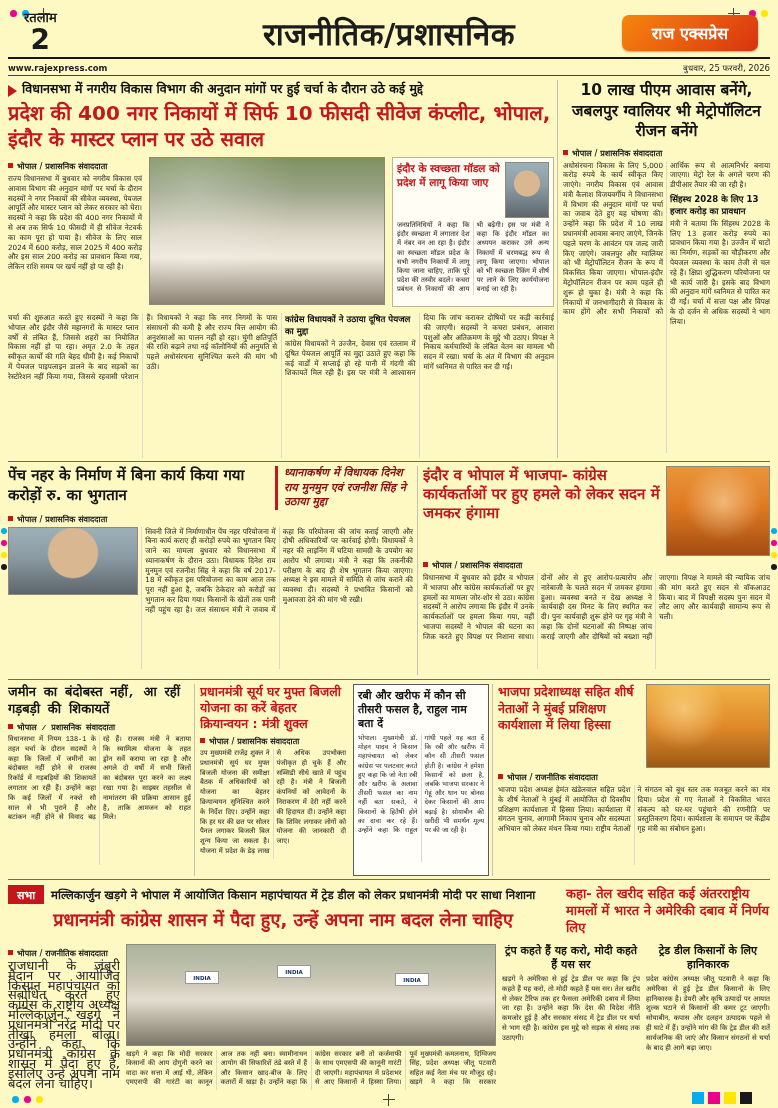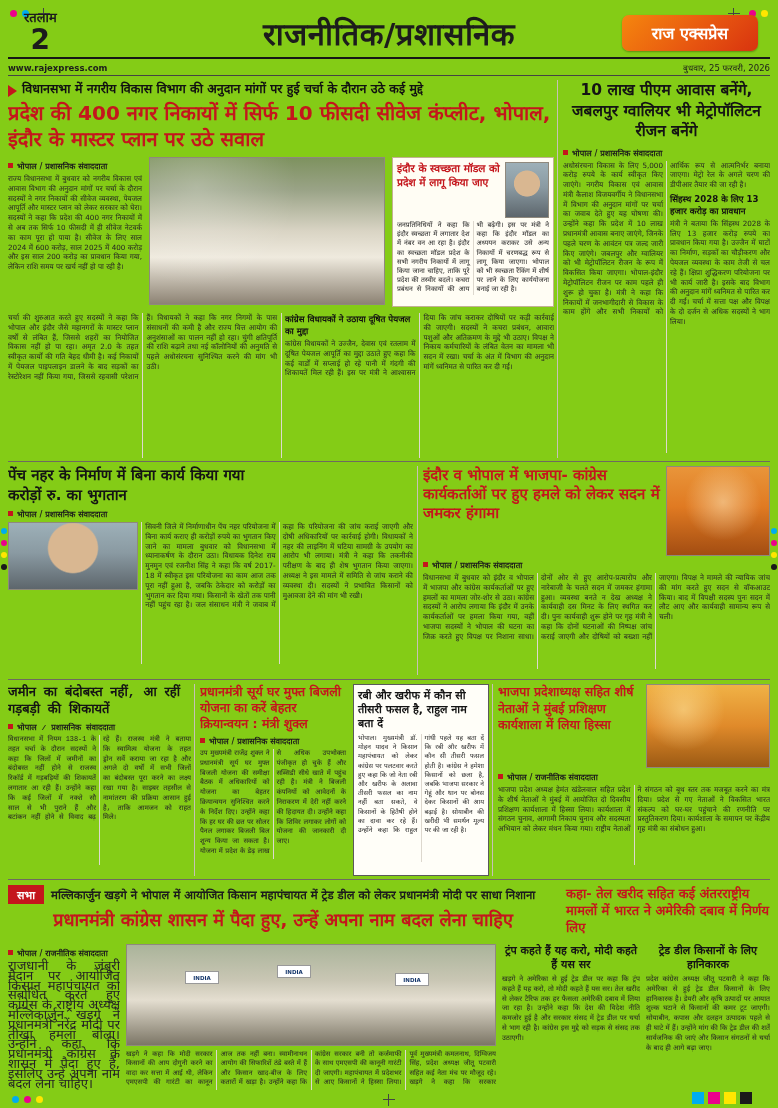--- a/index.html
+++ b/index.html
@@ -1,18 +1,18 @@
 <!DOCTYPE html>
 <html><head>
 <meta charset="utf-8">
 <style>
   * { margin:0; padding:0; box-sizing:border-box; }
   html,body { width:778px; height:1108px; }
   body { font-family:"DejaVu Sans", sans-serif; background:#fdfcf8; }
-  .page { position:relative; width:778px; height:1108px; background:#84cc16; overflow:hidden; color:#1c1c1c; }
+  .page { position:relative; width:778px; height:1108px; background:#fef9c3; overflow:hidden; color:#1c1c1c; }
   .abs { position:absolute; }
 
   
   .city-block { position:absolute; left:24px; top:8px; text-align:center; }
   .city { font-size:13px; font-weight:bold; }
   .pagenum { font-size:28px; font-weight:bold; line-height:28px; }
   .section-title { position:absolute; left:170px; right:170px; top:12px; text-align:center;
                    font-size:31px; font-weight:bold; letter-spacing:.5px; }
   .brand-box { position:absolute; right:20px; top:15px; width:136px; height:36px;
                background:linear-gradient(135deg,#f5860e 0%,#e85810 55%,#d8330f 100%);
@@ -172,20 +172,21 @@
       <h3 class="crosshead">सिंहस्थ 2028 के लिए 13 हजार करोड़ का प्रावधान</h3>
       <p class="body-text">मंत्री ने बताया कि सिंहस्थ 2028 के लिए 13 हजार करोड़ रुपये का प्रावधान किया गया है। उज्जैन में घाटों का निर्माण, सड़कों का चौड़ीकरण और पेयजल व्यवस्था के काम तेजी से चल रहे हैं। क्षिप्रा शुद्धिकरण परियोजना पर भी कार्य जारी है। इसके बाद विभाग की अनुदान मांगें ध्वनिमत से पारित कर दी गईं। चर्चा में सत्ता पक्ष और विपक्ष के दो दर्जन से अधिक सदस्यों ने भाग लिया।</p>
     </div>
   </article>
 
   <div class="hline" style="left:8px; top:461px; width:762px;"></div>
 
   <article style="left:8px; top:466px; width:405px; height:209px;">
     <div style="display:flex; gap:9px;">
       <h2 class="headline-black" style="width:258px; font-size:15px; line-height:19.5px;">पेंच नहर के निर्माण में बिना कार्य किया गया करोड़ों रु. का भुगतान</h2>
+      <div class="attention" style="flex:1;">ध्यानाकर्षण में विधायक दिनेश राय मुनमुन एवं रजनीश सिंह ने उठाया मुद्दा</div>
     </div>
     <div class="byline">
       <span class="byline-bullet"></span>
       <span>भोपाल / प्रशासनिक संवाददाता</span>
     </div>
     <div class="cols-3" style="height:142px;">
       <div class="photo ph-face" style="width:100%; height:68px; margin-bottom:3px; break-inside:avoid;"></div>
       <p class="body-text">सिवनी जिले में निर्माणाधीन पेंच नहर परियोजना में बिना कार्य कराए ही करोड़ों रुपये का भुगतान किए जाने का मामला बुधवार को विधानसभा में ध्यानाकर्षण के दौरान उठा। विधायक दिनेश राय मुनमुन एवं रजनीश सिंह ने कहा कि वर्ष 2017-18 में स्वीकृत इस परियोजना का काम आज तक पूरा नहीं हुआ है, जबकि ठेकेदार को करोड़ों का भुगतान कर दिया गया। किसानों के खेतों तक पानी नहीं पहुंच रहा है। जल संसाधन मंत्री ने जवाब में कहा कि परियोजना की जांच कराई जाएगी और दोषी अधिकारियों पर कार्रवाई होगी। विधायकों ने नहर की लाइनिंग में घटिया सामग्री के उपयोग का आरोप भी लगाया। मंत्री ने कहा कि तकनीकी परीक्षण के बाद ही शेष भुगतान किया जाएगा। अध्यक्ष ने इस मामले में समिति से जांच कराने की व्यवस्था दी। सदस्यों ने प्रभावित किसानों को मुआवजा देने की मांग भी रखी।</p>
     </div>
   </article>

